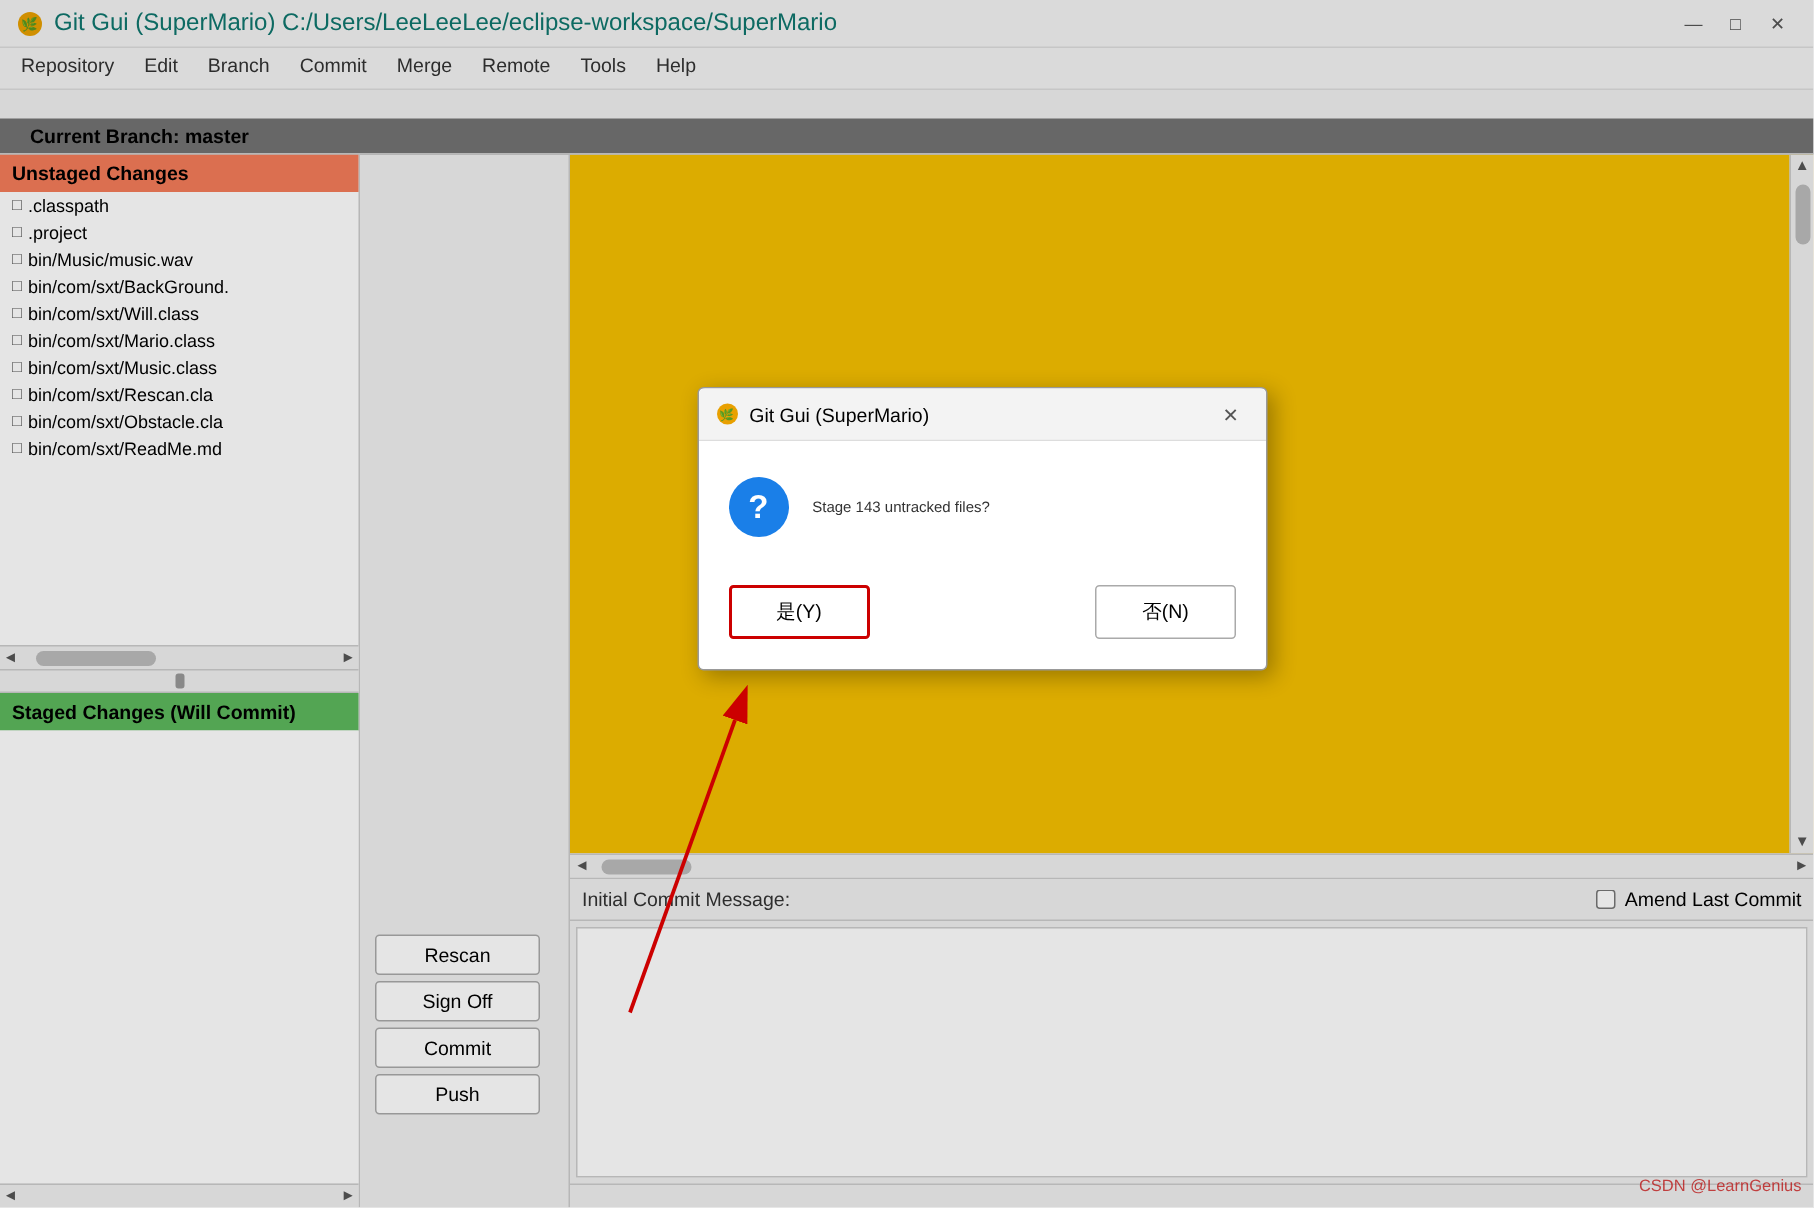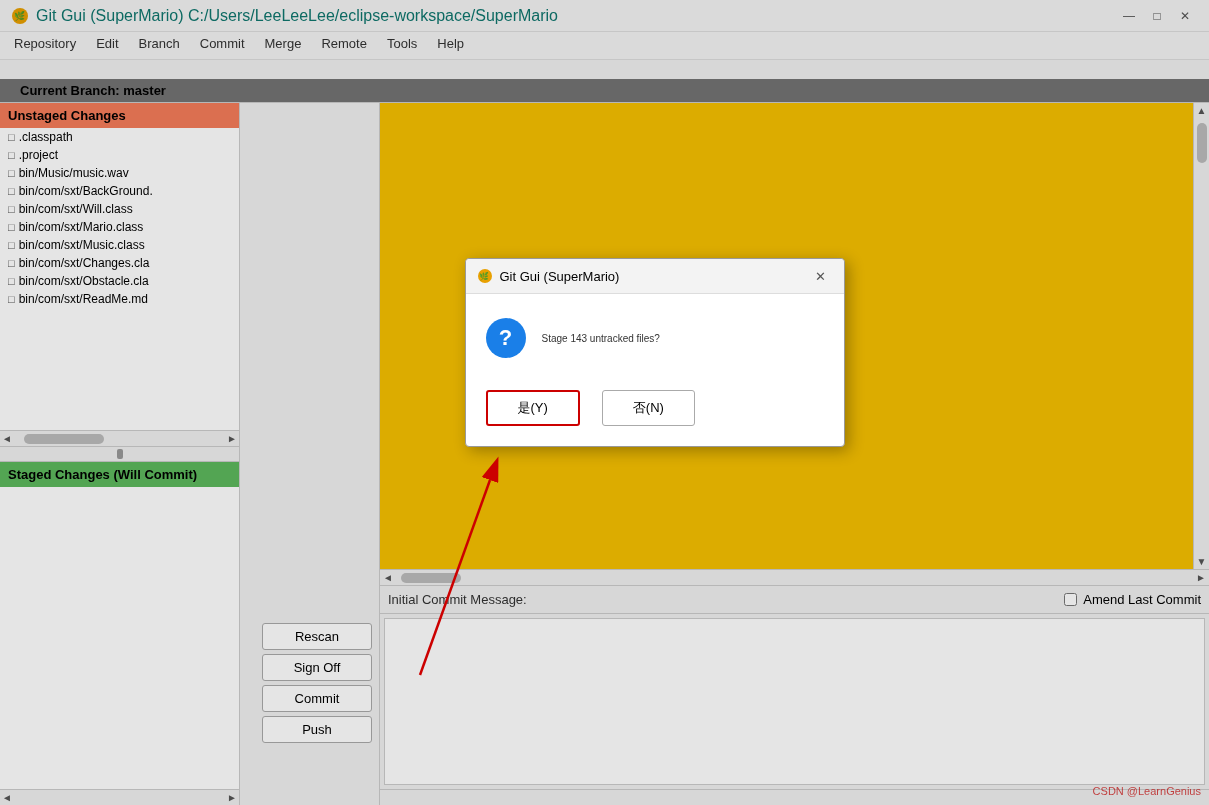--- a/index.html
+++ b/index.html
@@ -151,21 +151,21 @@
     }
 
     
     .button-column {
       width: 140px;
       display: flex;
       flex-direction: column;
       border-right: 1px solid #ccc;
       background: #f0f0f0;
       padding-top: 520px;
-      padding-left: 22px;
+      padding-left: 10px;
       gap: 4px;
     }
 
     .action-button {
       background: white;
       border: 1px solid #aaa;
       padding: 5px 12px;
       cursor: pointer;
       font-size: 13px;
       text-align: center;
@@ -362,21 +362,21 @@
       flex-shrink: 0;
     }
 
     .modal-message {
       font-size: 10px;
       color: #333;
     }
 
     .modal-buttons {
       display: flex;
-      justify-content: flex-start;
+      justify-content: space-between;
       gap: 22px;
       padding: 8px 20px 20px;
     }
 
     .modal-btn-yes {
       background: white;
       border: 2px solid #cc0000;
       padding: 6px 30px;
       font-size: 13px;
       cursor: pointer;
@@ -478,21 +478,21 @@
         <div class="file-item">
           <span class="file-icon">□</span>
           <span>bin/com/sxt/Mario.class</span>
         </div>
         <div class="file-item">
           <span class="file-icon">□</span>
           <span>bin/com/sxt/Music.class</span>
         </div>
         <div class="file-item">
           <span class="file-icon">□</span>
-          <span>bin/com/sxt/Changes.cla</span>
+          <span>bin/com/sxt/Rescan.cla</span>
         </div>
         <div class="file-item">
           <span class="file-icon">□</span>
           <span>bin/com/sxt/Obstacle.cla</span>
         </div>
         <div class="file-item">
           <span class="file-icon">□</span>
           <span>bin/com/sxt/ReadMe.md</span>
         </div>
       </div>

